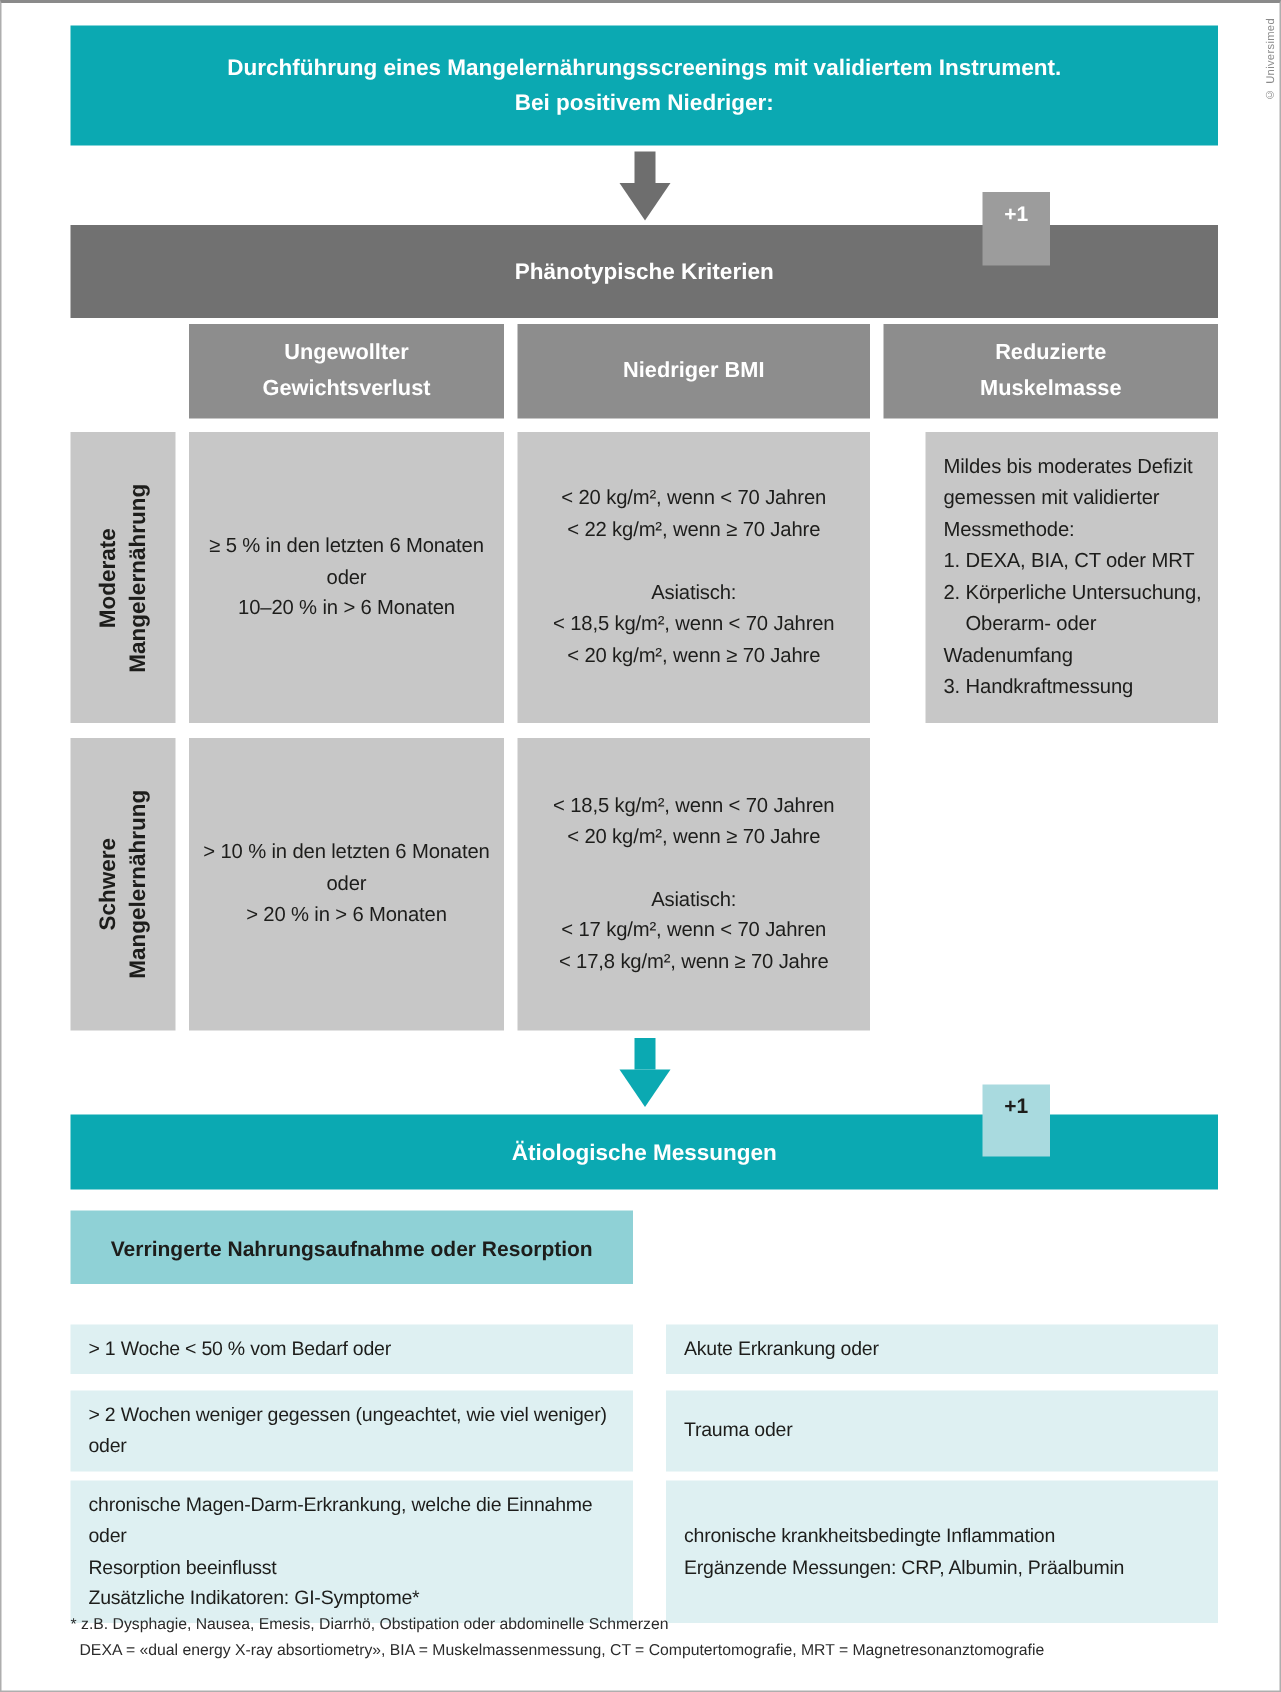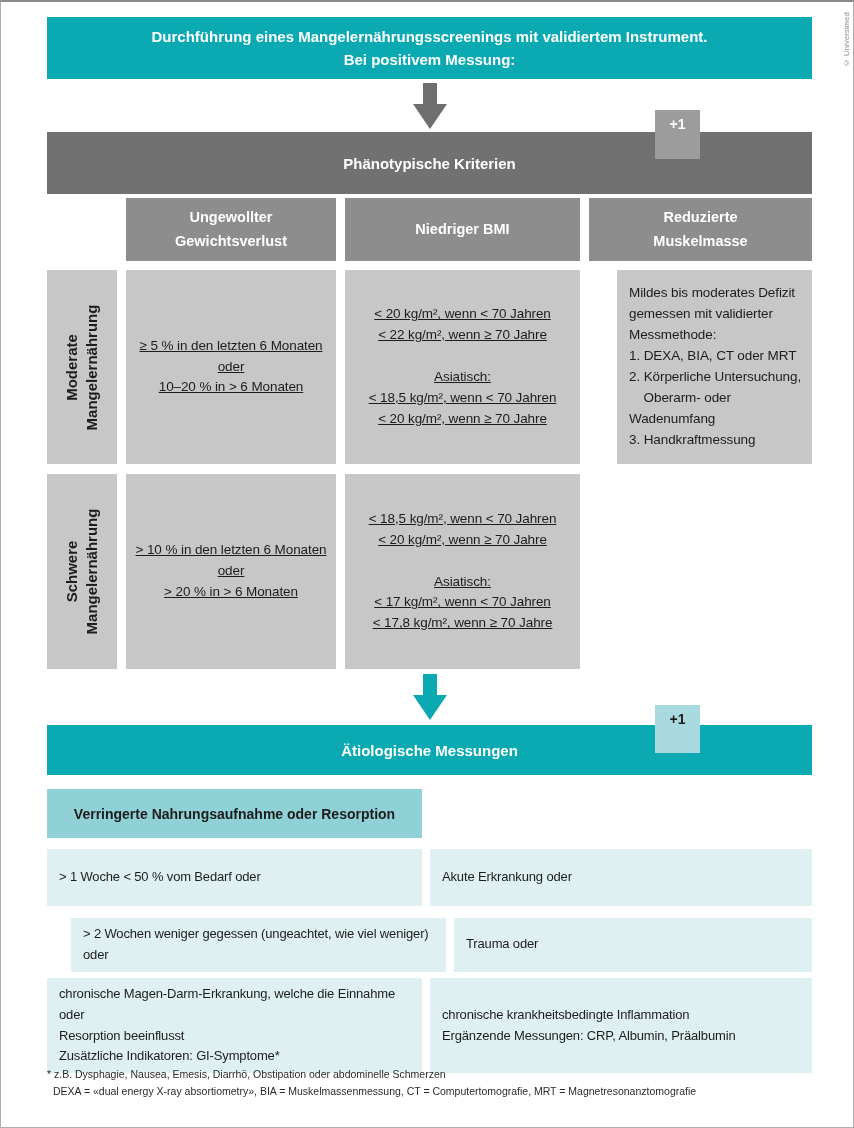--- a/index.html
+++ b/index.html
@@ -14,21 +14,21 @@
     color:#1d1d1b;
     overflow:hidden;
   }
   .canvas { position:relative; width:765px; margin-left:46px; }
 
   .pre { white-space:pre-line; }
   .prew { white-space:pre-wrap;margin-left:28px; }
 
   
   .screen-banner {
-    margin-top:15px; height:62px;
+    margin-top:15px; height:80px;
     background:var(--teal,#0BA9B2);
     display:flex; flex-direction:column; align-items:center; justify-content:center;
     color:#fff; font-weight:bold; font-size:15px; line-height:1.55; text-align:center;
   }
 
   
   .arrow-zone { display:flex; align-items:center; justify-content:center; }
   .arrow-zone.gray { height:53px; }
   .arrow-zone.teal { height:56px; }
   .arrow { display:flex; flex-direction:column; align-items:center; }
@@ -53,33 +53,33 @@
   
   .ph-grid { display:grid; grid-template-columns:70px 210px 235px 1fr; column-gap:9px; }
   .ph-grid.headers { margin-top:4px; height:63px; }
   .ph-grid.row1 { margin-top:9px;  height:194px; }
   .ph-grid.row2 { margin-top:10px; height:195px; }
   .ph-head {
     background:#8d8d8d; color:#fff; font-weight:bold; font-size:14.5px; line-height:1.6;
     display:flex; align-items:center; justify-content:center; text-align:center;
   }
   .cell-gray { background:#c7c7c7; font-size:13.5px; line-height:1.55; letter-spacing:-0.1px; }
-  .cell-center { display:flex; align-items:center; justify-content:center; text-align:center; padding:8px;text-decoration:underline; }
+  .cell-center { display:flex; align-items:center; justify-content:center; text-align:center; padding:8px; }
   .cell-left { display:flex; align-items:center; text-align:left; padding:8px 8px 8px 12px; }
   .vlabel { background:#c7c7c7; display:flex; align-items:center; justify-content:center; overflow:visible; }
   .vlabel .rot {
     transform:rotate(-90deg);
     font-weight:bold; font-size:15px; line-height:1.3; text-align:center; white-space:pre-line;
   }
 
   
-  .et-grid { display:grid; grid-template-columns:375px 1fr; column-gap:8px; }
+  .et-grid { display:grid; grid-template-columns:375px 1fr; column-gap:22px; }
   .et-grid.headers { margin-top:14px; height:49px; }
-  .et-grid.r0 { margin-top:11px; height:57px; }
-  .et-grid.r1 { margin-top:12px; height:49px;margin-left:24px; }
+  .et-grid.r0 { margin-top:27px; height:32px; }
+  .et-grid.r1 { margin-top:12px; height:49px; }
   .et-grid.r2 { margin-top:11px; height:76px; }
   .et-head {
     background:var(--midteal,#8FD1D6); font-weight:bold; font-size:14px;
     display:flex; align-items:center; justify-content:center; text-align:center;
   }
   .cell-teal {
     background:var(--lightteal,#DEF0F2); font-size:13px; line-height:1.6; letter-spacing:-0.15px;
     display:flex; align-items:center; text-align:left; padding:6px 6px 6px 12px;
   }
 
@@ -97,21 +97,21 @@
 </head>
 <body>
 
 <div class="page">
   <div class="credit">© Universimed</div>
 
   <div class="canvas">
 
     <div class="screen-banner">
       <div>Durchführung eines Mangelernährungsscreenings mit validiertem Instrument.</div>
-      <div>Bei positivem Messung:</div>
+      <div>Bei positivem Niedriger:</div>
     </div>
 
     <div class="arrow-zone gray">
       <div class="arrow gray">
         <div class="shaft"></div>
         <div class="head"></div>
       </div>
     </div>
 
     <div class="section-banner ph">

